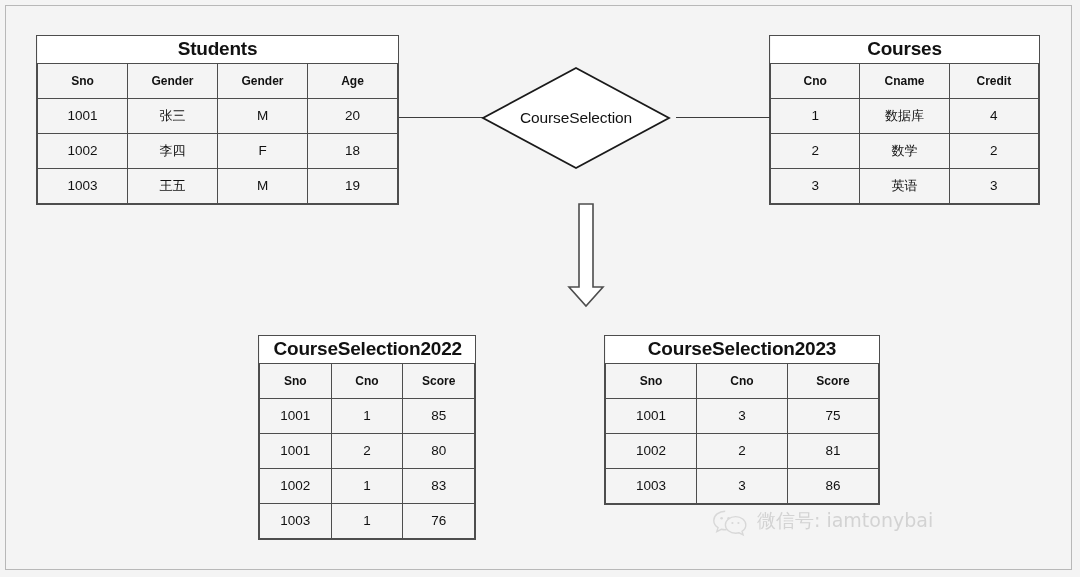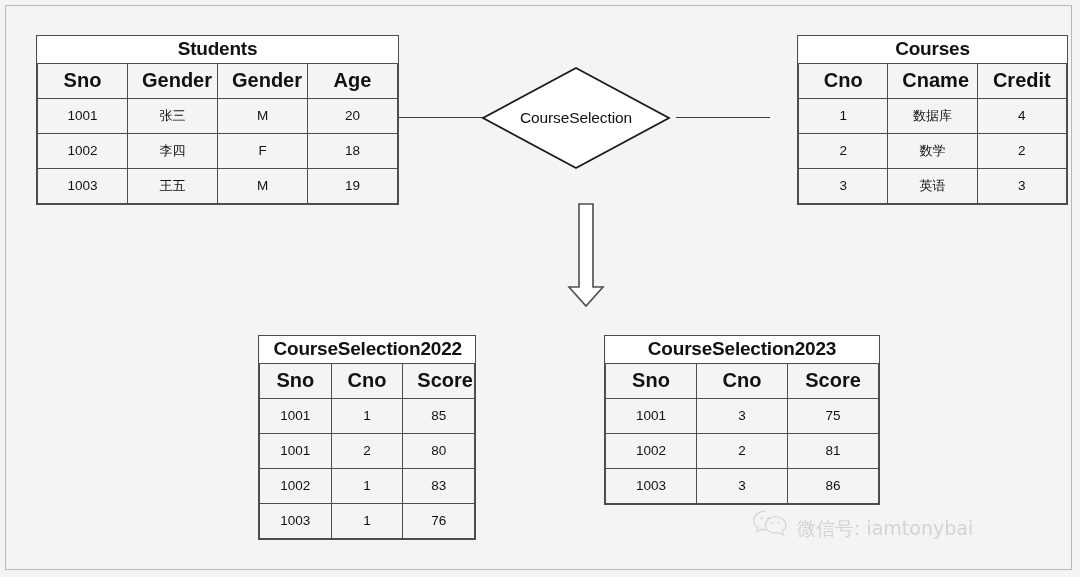--- a/index.html
+++ b/index.html
@@ -56,21 +56,21 @@
     border: none;
     border-bottom: 1px solid #4d4d4d;
     background: #ffffff;
     font-weight: bold;
     font-size: 19px;
     height: 27px;
     letter-spacing: -0.2px;
   }
   .er-table td.head-cell {
     font-weight: bold;
-    font-size: 20px;
+    font-size: 12px;
     height: 35px;
   }
   .er-table td.cn {
     font-family: "DejaVu Sans", "Liberation Sans", sans-serif;
     font-size: 13px;
   }
 
   
   .connector {
     position: absolute;
@@ -109,24 +109,24 @@
     position: absolute;
     left: 566px;
     top: 203px;
     width: 40px;
     height: 105px;
   }
 
   
   #watermark {
     position: absolute;
-    left: 752px;
+    left: 712px;
     top: 508px;
     display: flex;
-    align-items: flex-end;
+    align-items: flex-start;
     gap: 9px;
     color: #d3d3d3;
   }
   #watermark-text {
     font-family: "DejaVu Sans", "Liberation Sans", sans-serif;
     font-size: 19px;
     color: #d3d3d3;
     white-space: nowrap;
   }
 </style>
@@ -163,21 +163,21 @@
         <tr>
           <td>1003</td>
           <td class="cn">王五</td>
           <td>M</td>
           <td>19</td>
         </tr>
       </tbody>
     </table>
   </div>
 
-  <div class="er-table" id="table-courses" style="left:769px; top:35px; width:271px;margin-left:28px;">
+  <div class="er-table" id="table-courses" style="left:769px; top:35px; width:271px;">
     <table>
       <tbody>
         <tr>
           <td class="title-cell" colspan="3">Courses</td>
         </tr>
         <tr>
           <td class="head-cell">Cno</td>
           <td class="head-cell">Cname</td>
           <td class="head-cell">Credit</td>
         </tr>

